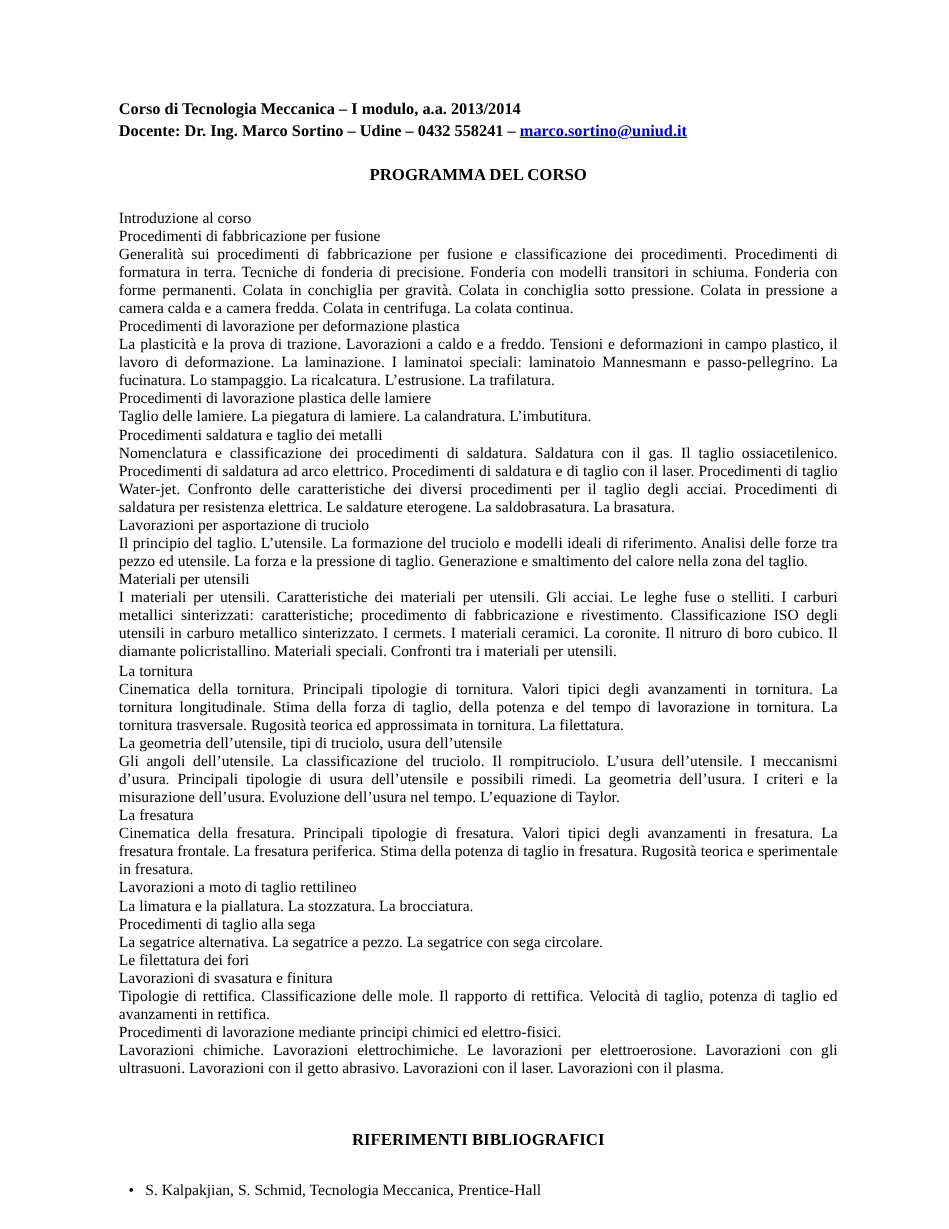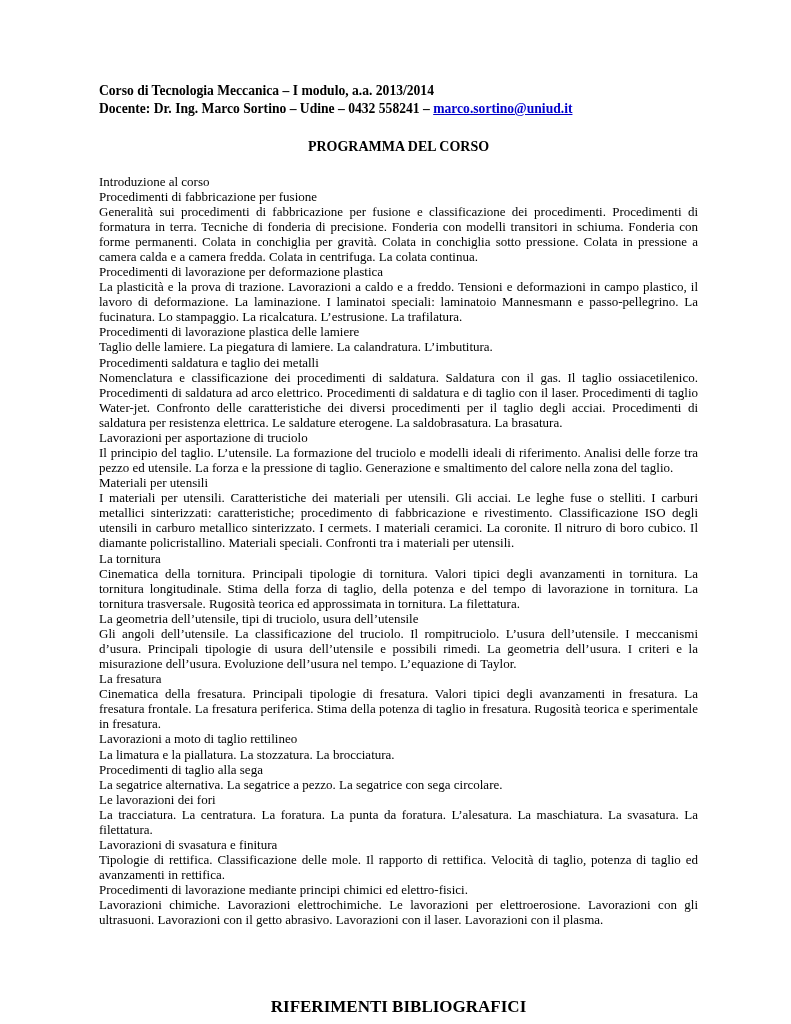--- a/index.html
+++ b/index.html
@@ -35,22 +35,22 @@
     margin: 0;
     font-weight: normal;
   }
   .sec-body {
     margin: 0;
     text-align: justify;
   }
   .biblio-heading {
     text-align: center;
     font-weight: bold;
-    font-size: 17px;
-    margin: 70px 0 24px 0;
+    font-size: 14px;
+    margin: 46px 0 24px 0;
   }
   .biblio-list {
     list-style: none;
     margin: 0;
     padding: 0 0 0 8px;
   }
   .biblio-list li {
     line-height: 1.3;
   }
   .bullet {
@@ -126,22 +126,21 @@
       <p class="sec-heading">Lavorazioni a moto di taglio rettilineo</p>
       <p class="sec-body">La limatura e la piallatura. La stozzatura. La brocciatura.</p>
     </div>
 
     <div class="section">
       <p class="sec-heading">Procedimenti di taglio alla sega</p>
       <p class="sec-body">La segatrice alternativa. La segatrice a pezzo. La segatrice con sega circolare.</p>
     </div>
 
     <div class="section">
-      <p class="sec-heading">Le lavorazioni dei fori</p>
-      <p class="sec-body">La tracciatura. La centratura. La foratura. La punta da foratura. L’alesatura. La maschiatura. La svasatura. La filettatura.</p>
+      <p class="sec-heading">Le filettatura dei fori</p>
     </div>
 
     <div class="section">
       <p class="sec-heading">Lavorazioni di svasatura e finitura</p>
       <p class="sec-body">Tipologie di rettifica. Classificazione delle mole. Il rapporto di rettifica. Velocità di taglio, potenza di taglio ed avanzamenti in rettifica.</p>
     </div>
 
     <div class="section">
       <p class="sec-heading">Procedimenti di lavorazione mediante principi chimici ed elettro-fisici.</p>
       <p class="sec-body">Lavorazioni chimiche. Lavorazioni elettrochimiche. Le lavorazioni per elettroerosione. Lavorazioni con gli ultrasuoni. Lavorazioni con il getto abrasivo. Lavorazioni con il laser. Lavorazioni con il plasma.</p>

